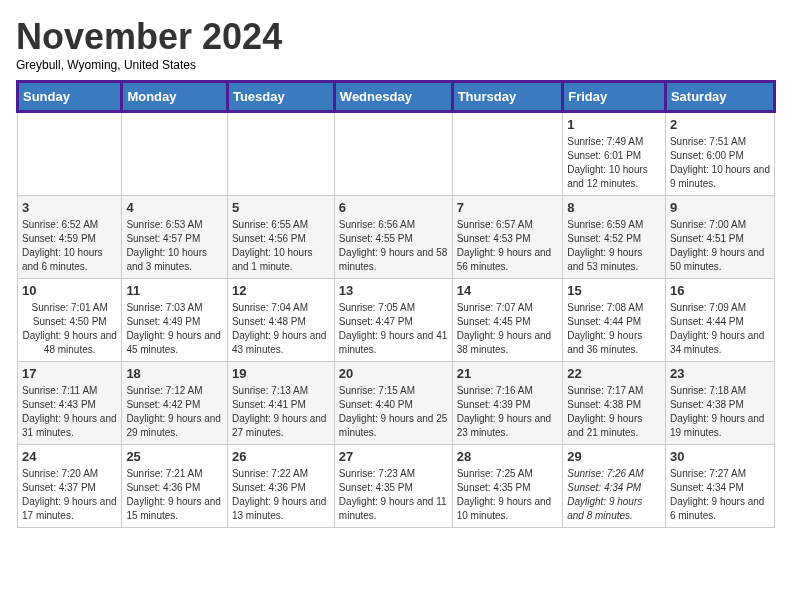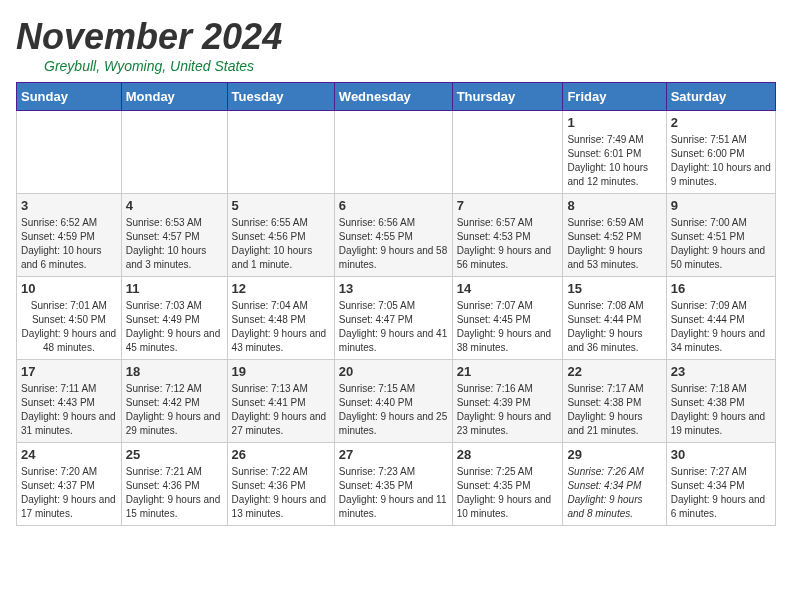--- a/index.html
+++ b/index.html
@@ -29,45 +29,44 @@
     .logo-text-blue {
       font-size: 18px;
       font-weight: bold;
       color: #4a90d9;
     }
     .logo-icon {
       width: 32px;
       height: 28px;
     }
     .title-area {
-      text-align: center;
-      font-style: italic;
+      text-align: left;
     }
     .month-title {
       font-size: 36px;
       font-weight: bold;
       color: #333;
     }
     .location-title {
-      font-size: 14px;
-      color: #15803d;
+      font-size: 12px;
+      color: #000000;
     }
     table {
       width: 100%;
       border-collapse: collapse;
       font-size: 11px;
     }
     thead tr th {
       background-color: #3a7abf;
       color: #fff;
       padding: 6px 4px;
       text-align: left;
       font-size: 13px;
       font-weight: bold;
-      border: 1px solid #4c1d95;
+      border: 3px solid #4c1d95;
     }
     tbody tr td {
       border: 1px solid #ccc;
       vertical-align: top;
       padding: 4px;
       height: 80px;
       background: #fff;
     }
     tbody tr:nth-child(even) td {
       background: #f5f5f5;

